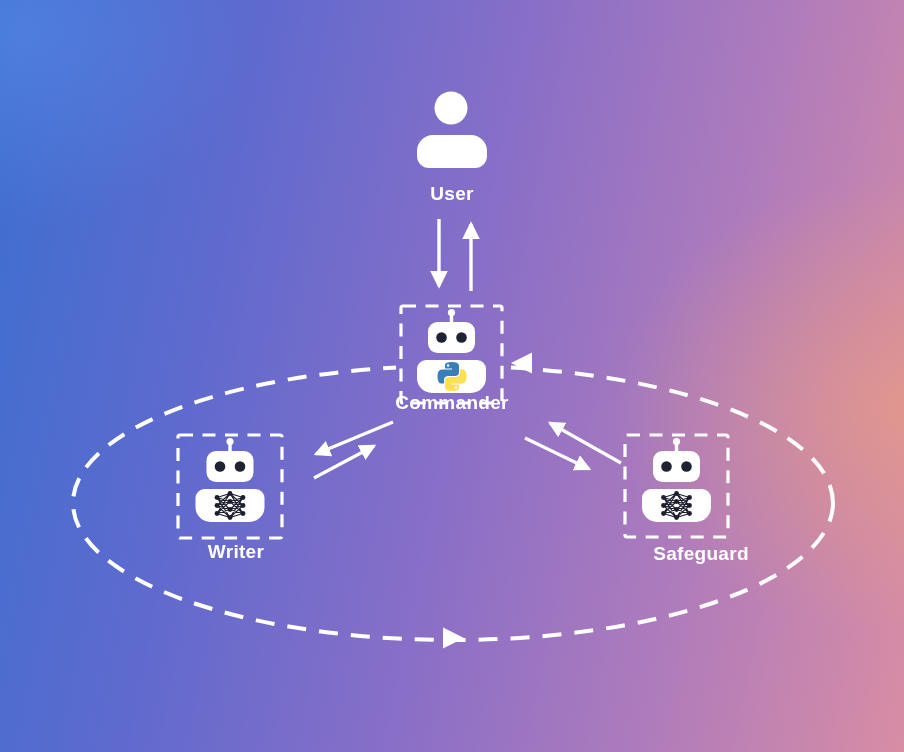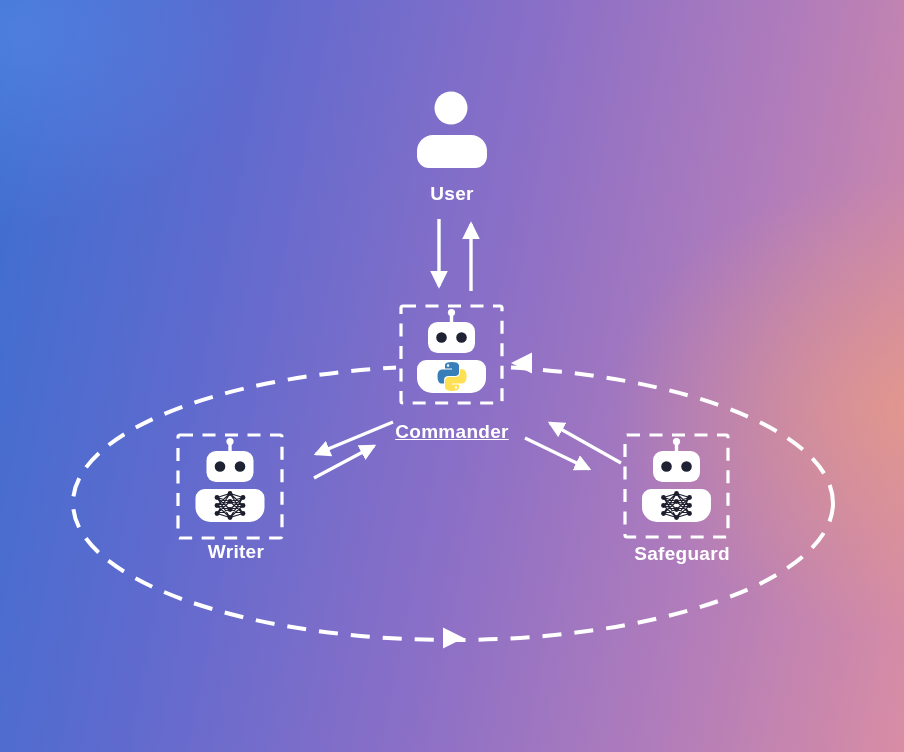--- a/index.html
+++ b/index.html
@@ -105,17 +105,17 @@
     </g>
 
     <use href="#robot-shape" transform="translate(230,487)"></use>
     <use href="#neural-glyph" transform="translate(230,505.5)"></use>
 
     <use href="#robot-shape" transform="translate(676.5,487)"></use>
     <use href="#neural-glyph" transform="translate(676.5,505.5)"></use>
   </svg>
 
   <div class="node-label" style="left:452px;top:183px;">User</div>
-  <div class="node-label" style="left:452px;top:421px;text-decoration:underline;">Commander</div>
+  <div class="node-label" style="left:452px;top:392px;">Commander</div>
   <div class="node-label" style="left:236px;top:541px;">Writer</div>
-  <div class="node-label" style="left:682px;top:543px;">Safeguard</div>
+  <div class="node-label" style="left:701px;top:543px;">Safeguard</div>
 
 </div>
 
 </body></html>

